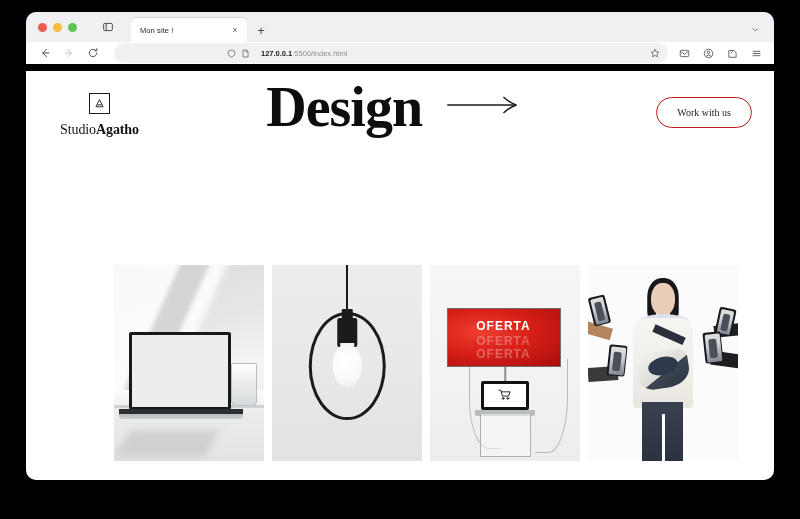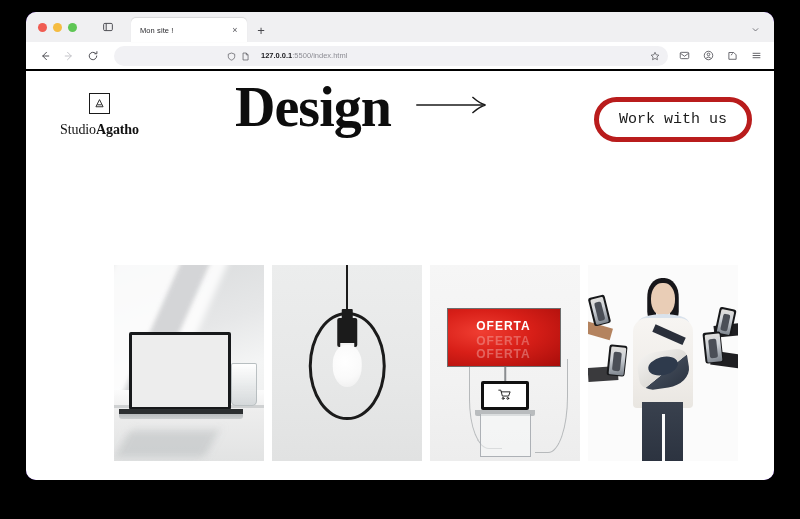--- a/index.html
+++ b/index.html
@@ -80,21 +80,21 @@
     display: flex; align-items: center; justify-content: center;
     color: #6a6a70;
   }
 
   
   .navbar {
     height: 29px;
     background: #ffffff;
     display: flex; align-items: center;
     padding: 9px 8px;
-    border-bottom: 2px solid #000000;
+    border-bottom: 7px solid #000000;
   }
   .nav-btn {
     width: 22px; height: 22px;
     display: flex; align-items: center; justify-content: center;
     color: #4a4a50;
     margin-right: 2px;
   }
   .nav-btn.disabled { color: #c3c3c8; }
 
   .urlbar {
@@ -173,28 +173,28 @@
   .hl-line2 {
     font-size: 56px;
     letter-spacing: -1px;
     margin-top: 4px;
   }
   .hl-italic { font-style: italic; font-weight: 700; letter-spacing: -1.5px; }
 
   
   .cta {
     margin-top: 12px;
-    border: 5px solid #b91c1c;
+    border: 1px solid #b91c1c;
     border-radius: 999px;
     background: #fff;
     color: #1a1a1a;
-    font-size: 15px;
+    font-size: 10px;
     padding: 9px 20px;
     white-space: nowrap;
-    font-family: Liberation Mono, monospace;
+    font-family: Liberation Serif, serif;
   }
 
   
   .gallery {
     position: absolute;
     left: 88px; top: 194px;
     width: 624px; height: 196px;
     display: grid;
     grid-template-columns: repeat(4, 150px);
     gap: 8px;

